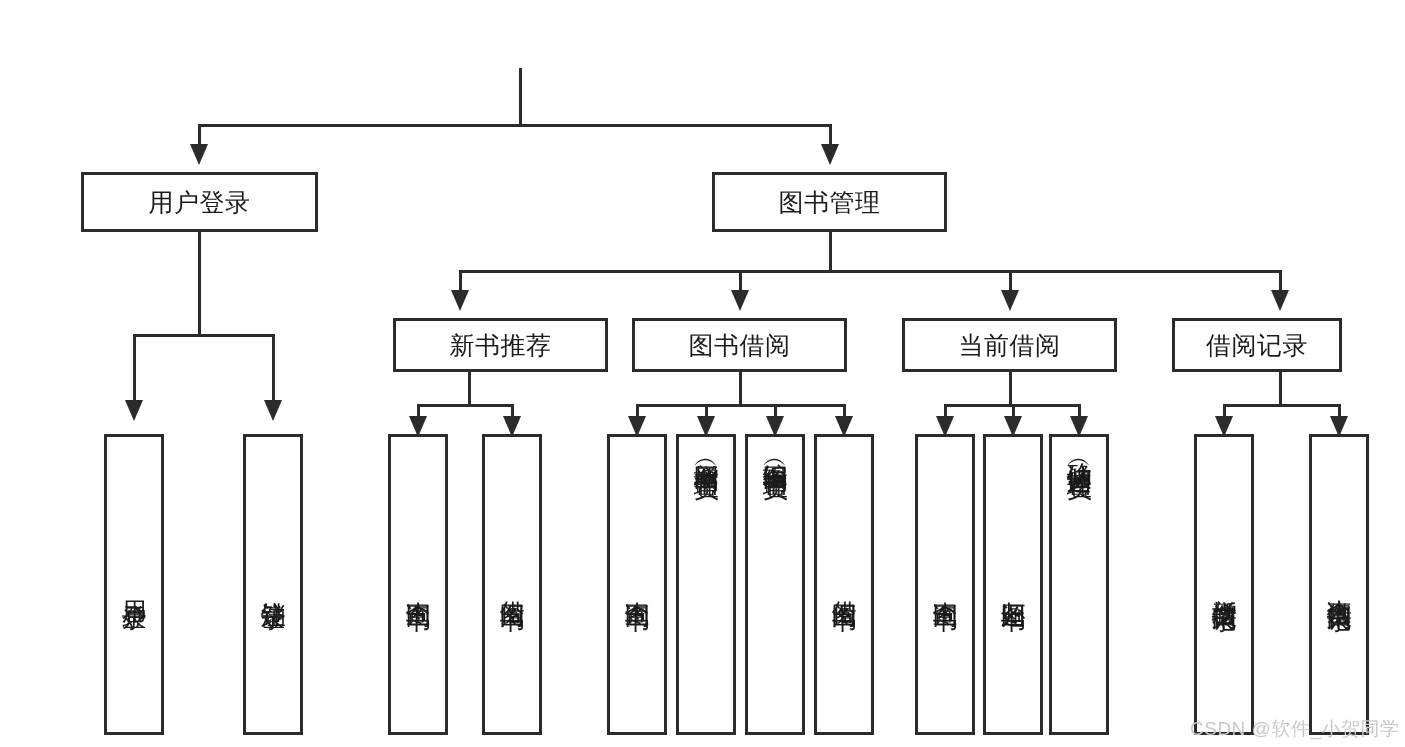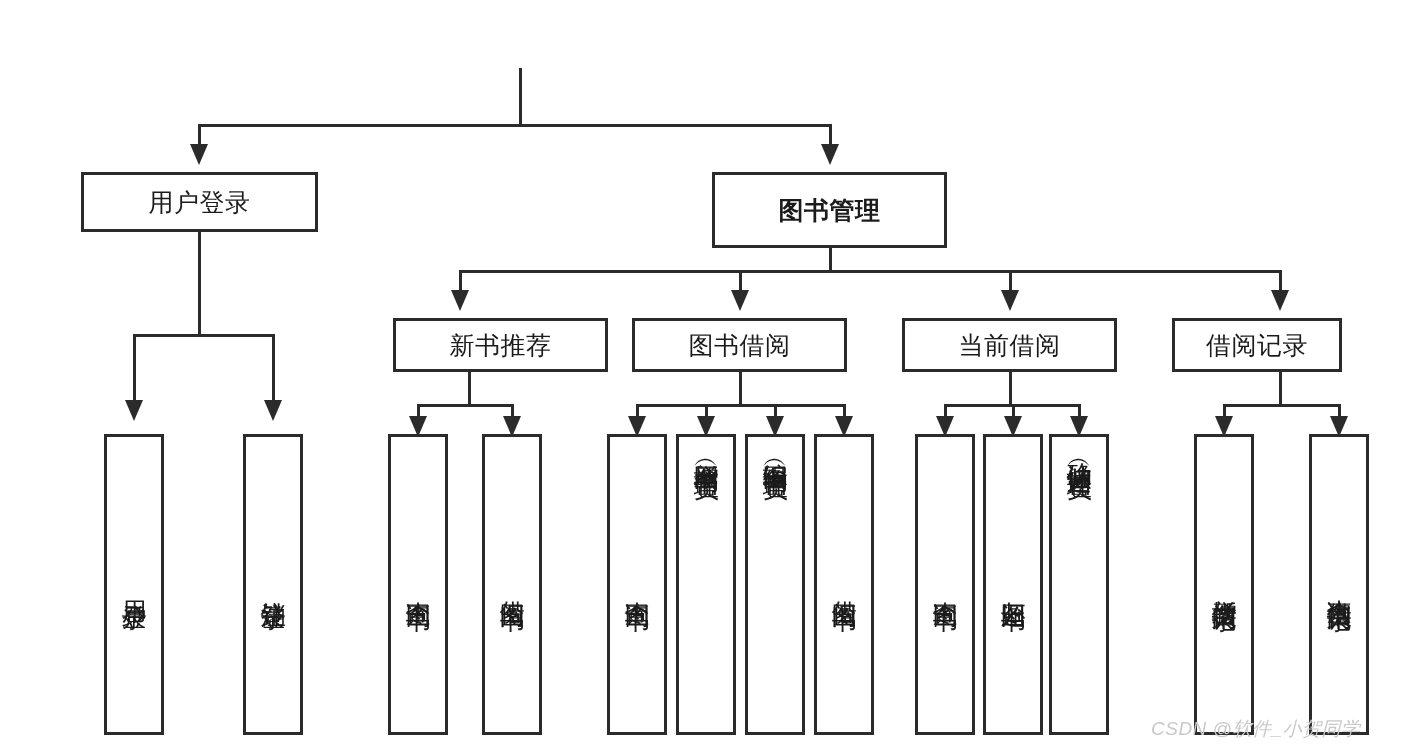--- a/index.html
+++ b/index.html
@@ -135,21 +135,21 @@
   <div class="edge v" style="left:1223px; top:404px; width:3px; height:20px;"></div>
   <div class="arrow" style="left:1215px; top:416px;"></div>
   <div class="edge v" style="left:1338px; top:404px; width:3px; height:20px;"></div>
   <div class="arrow" style="left:1330px; top:416px;"></div>
 
 
   <div class="node h" style="left:81px; top:172px; width:237px; height:60px;">
     <span>用户登录</span>
   </div>
 
-  <div class="node h" style="left:712px; top:172px; width:235px; height:76px;font-weight:bold;">
+  <div class="node h" style="left:712px; top:172px; width:235px; height:60px;">
     <span>图书管理</span>
   </div>
 
   <div class="node h" style="left:361px; top:318px; width:215px; height:54px;margin-left:32px;">
     <span>新书推荐</span>
   </div>
 
   <div class="node h" style="left:632px; top:318px; width:215px; height:54px;">
     <span>图书借阅</span>
   </div>
@@ -199,15 +199,15 @@
     <span class="vtext">确认归还（管理员）</span>
   </div>
 
   <div class="node leaf" style="left:1194px; top:434px; width:60px; height:301px;">
     <span class="vtext">新增借阅记录</span>
   </div>
   <div class="node leaf" style="left:1309px; top:434px; width:60px; height:301px;">
     <span class="vtext">查询借阅记录</span>
   </div>
 
-  <div class="watermark" style="left:1151px; top:716px;font-style:italic;">CSDN @软件_小贺同学</div>
+  <div class="watermark" style="left:1190px; top:716px;">CSDN @软件_小贺同学</div>
 
 </div>
 
 </body></html>

